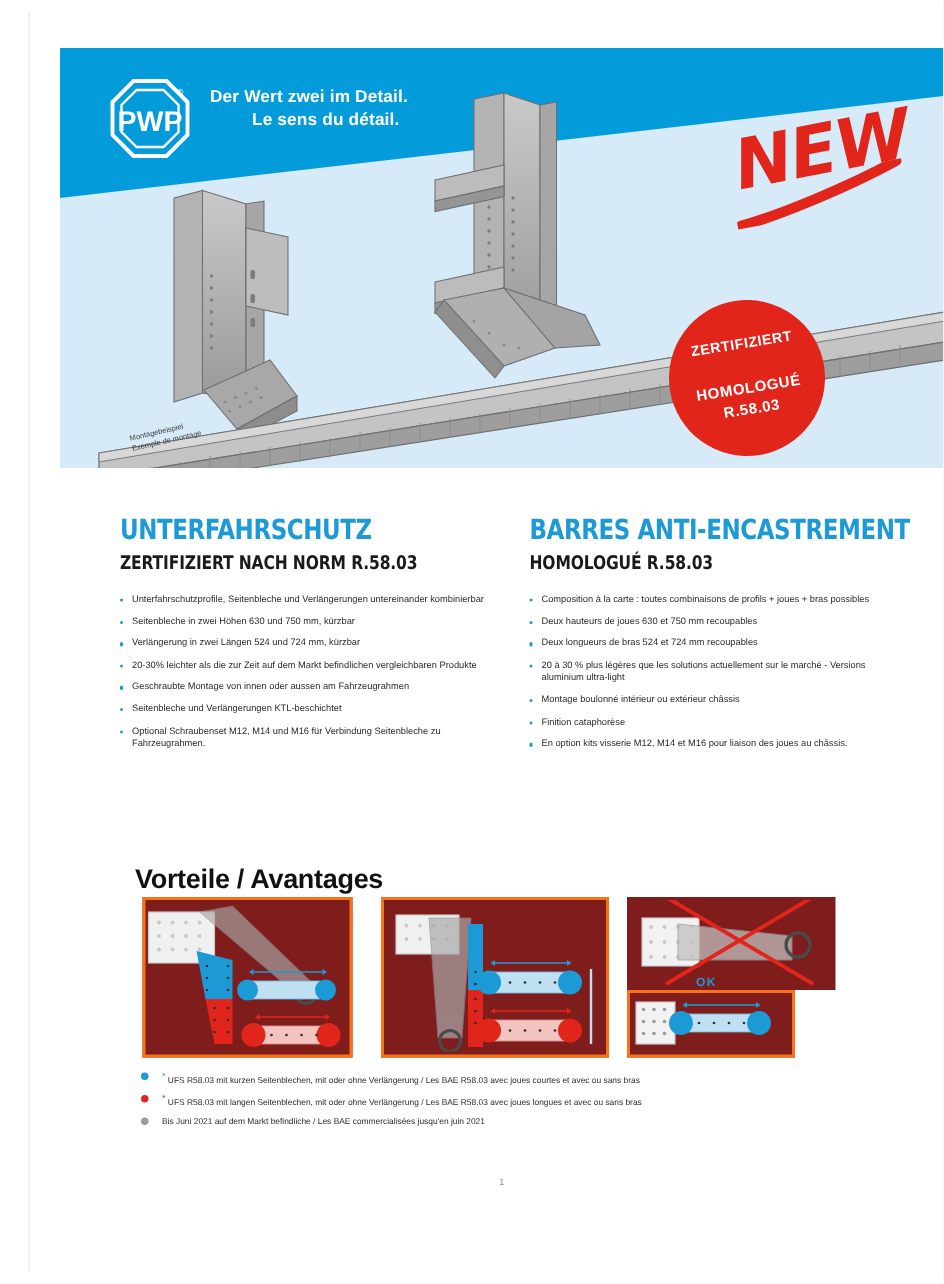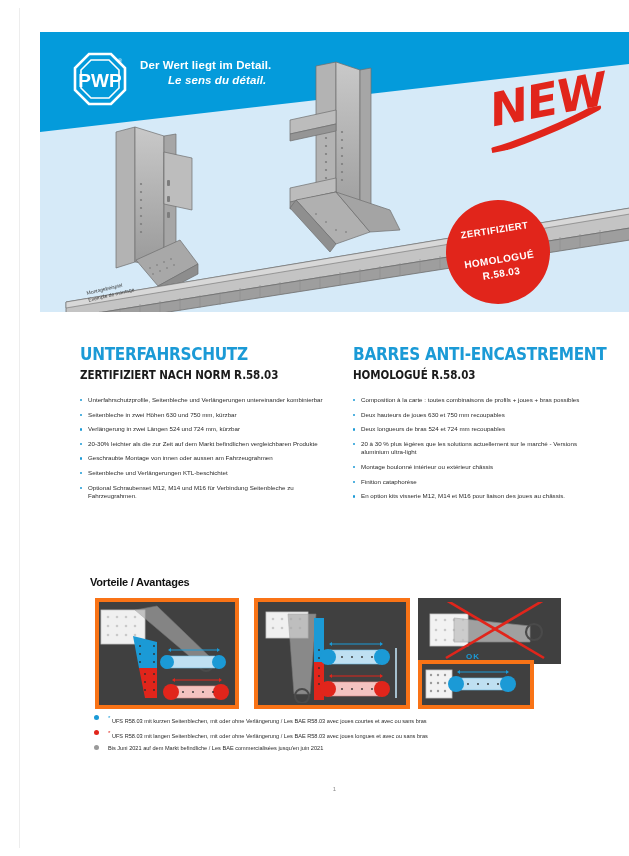--- a/index.html
+++ b/index.html
@@ -46,21 +46,21 @@
   .logo svg{display:block;}
   .claim{
     position:absolute;
     left:100px; top:26px;
     color:#ffffff;
     font-weight:bold;
     font-size:11.5px;
     line-height:15px;
     letter-spacing:.1px;
   }
-  .claim .l2{ padding-left:28px;font-style:italic; }
+  .claim .l2{ padding-left:28px; }
 
   .montage-label{
     position:absolute;
     left:46px; top:258px;
     font-size:5px;
     line-height:6.5px;
     color:#3a3a3a;
     transform:rotate(-13deg);
     transform-origin:left top;
     white-space:nowrap;
@@ -166,35 +166,35 @@
     left:0; top:3px;
     width:2.4px; height:2.4px;
     border-radius:50%;
     background:#1b9ad6;
   }
 
   
   .adv-head{
     position:absolute;
     left:70px; top:568px;
-    font-size:11px;
+    font-size:18px;
     font-weight:bold;
     color:#111111;
     letter-spacing:-.2px;
   }
   .figs{
     position:absolute;
     left:70px; top:590px;
     width:470px; height:110px;
   }
   .fig{
     position:absolute;
     top:0;
-    background:#404040;
-    border:4px solid #f97316;
+    background:#7f1d1d;
+    border:2px solid #f97316;
   }
   .fig1{ left:5px;  width:136px; height:103px; }
   .fig2{ left:164px; width:148px; height:103px; }
   .fig3{ left:328px; width:135px; height:58px;  border-color:transparent;}
   .fig4{ left:328px; top:62px; width:108px; height:41px; }
 
   .legend{
     position:absolute;
     left:72px; top:706px;
     width:480px;
@@ -240,21 +240,21 @@
       <div class="logo">
         <svg width="54" height="54" viewBox="0 0 54 54">
           <polygon points="16,2 38,2 52,16 52,38 38,52 16,52 2,38 2,16" fill="none" stroke="#ffffff" stroke-width="2.6"></polygon>
           <polygon points="18,8 36,8 46,18 46,36 36,46 18,46 8,36 8,18" fill="none" stroke="#ffffff" stroke-width="1.6"></polygon>
           <text x="27" y="35" fill="#ffffff" font-size="19" font-weight="bold" text-anchor="middle" font-family="Liberation Sans, sans-serif">PWP</text>
           <text x="47" y="11" fill="#ffffff" font-size="6" text-anchor="middle" font-family="Liberation Sans, sans-serif">®</text>
         </svg>
       </div>
 
       <div class="claim">
-        <div class="l1">Der Wert liegt im Detail.</div>
+        <div class="l1">Der Wert zwei im Detail.</div>
         <div class="l2">Le sens du détail.</div>
       </div>
 
       <svg width="589" height="280" style="position:absolute;left:0;top:0;">
         <defs>
           <linearGradient id="mg" x1="0" y1="0" x2="0" y2="1">
             <stop offset="0%" stop-color="#c9c9c9"></stop>
             <stop offset="100%" stop-color="#9a9a9a"></stop>
           </linearGradient>
           <linearGradient id="mg2" x1="0" y1="0" x2="1" y2="0">

